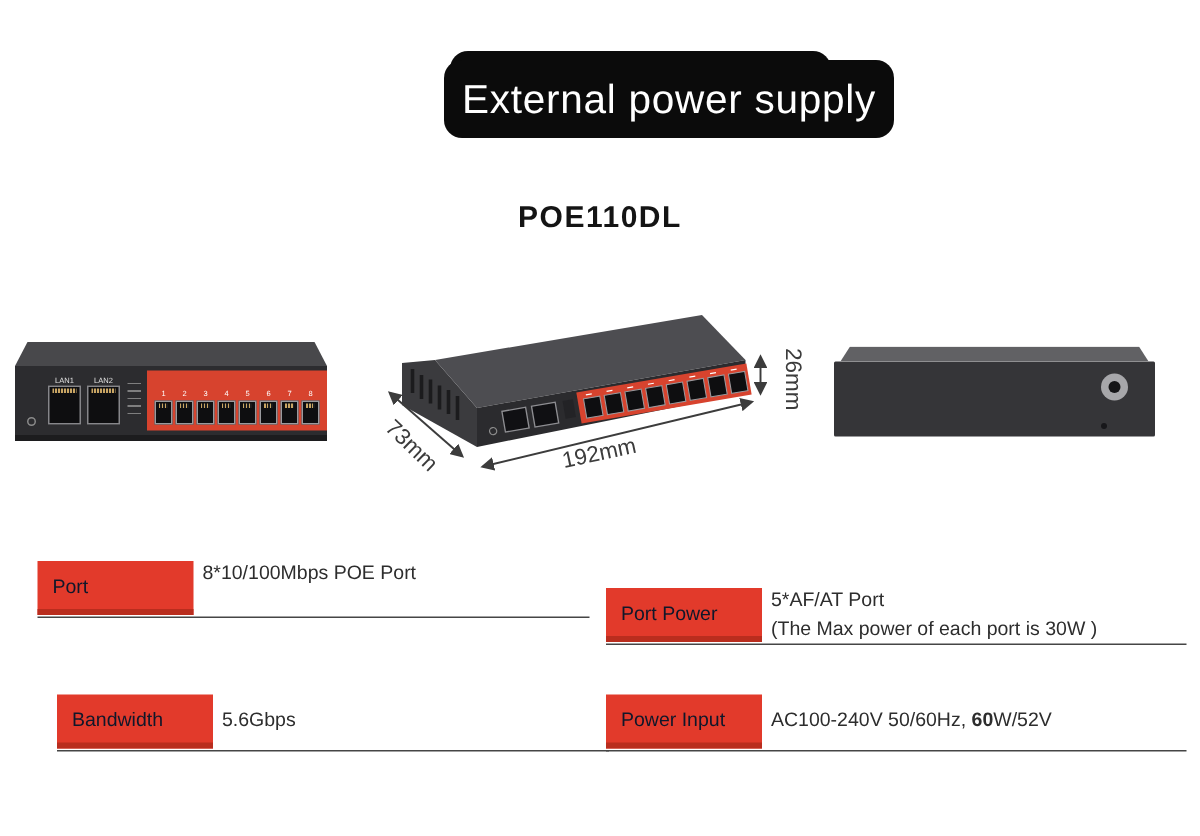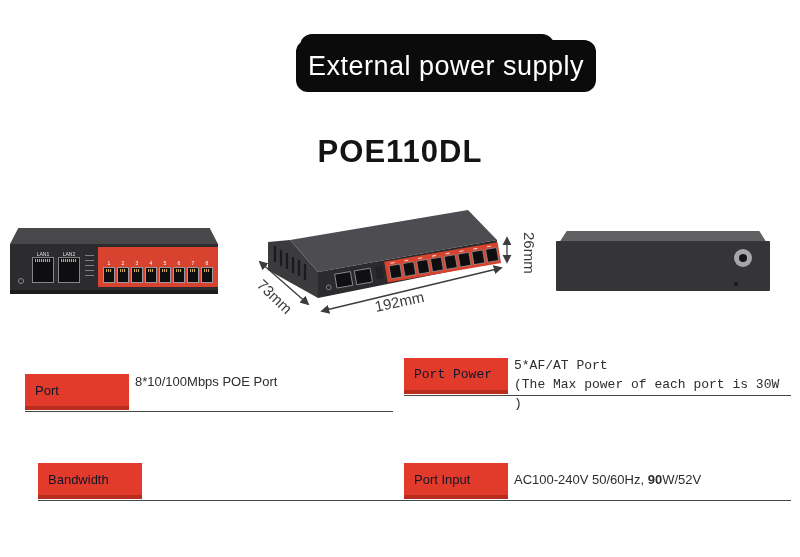--- a/index.html
+++ b/index.html
@@ -9,21 +9,21 @@
 
   
   .banner-tab { position:absolute; left:300px; top:34px; width:254px; height:46px;
     background:#0b0b0b; border-radius:12px; }
   .banner { position:absolute; left:248px; top:40px; width:300px; height:52px;
     background:#0b0b0b; border-radius:12px; display:flex; align-items:center; justify-content:center;margin-left:48px; }
   .banner span { color:#fff; font-size:27px; letter-spacing:.5px; }
 
   
   .model-title { position:absolute; left:0; top:134px; width:800px; text-align:center;
-    font-size:31px; font-weight:bold; color:#141414; letter-spacing:1px; }
+    font-size:20px; font-weight:bold; color:#141414; letter-spacing:1px; }
 
   
   .sw-front { position:absolute; left:10px; top:228px; width:208px; }
   .sw-front-top { height:16px; background:#48484b;
     clip-path:polygon(4% 0, 96% 0, 100% 100%, 0% 100%); }
   .sw-front-face { position:relative; height:46px; background:#2c2c2f;
     display:flex; align-items:center; padding-left:22px; }
   .brand-dot { position:absolute; left:8px; bottom:6px; width:6px; height:6px;
     border:1px solid #8a8a8a; border-radius:50%; }
   .uplink-group { display:flex; gap:4px; align-items:flex-end; }
@@ -59,21 +59,21 @@
 
   
   .spec-row { position:absolute; border-bottom:1.5px solid #454545; }
   .spec-label { position:absolute; left:0; top:4px; width:104px; height:36px;
     background:#e23a2b; border-bottom:4px solid #b92d1e; color:#0f172a; font-size:13px;
     display:flex; align-items:center; padding-left:10px; }
   .spec-value { position:absolute; left:110px; top:2px; right:0; color:#2d2d2d;
     font-size:13px; line-height:19px; }
   .spec-value.single { top:11px; }
   .row-1l { left:25px; top:370px; width:368px; height:42px; }
-  .row-1r { left:404px; top:354px; width:387px; height:42px;font-family:Liberation Mono, monospace; }
+  .row-1r { left:404px; top:388px; width:387px; height:42px; }
   .row-2l { left:38px; top:459px; width:368px; height:42px; }
   .row-2r { left:404px; top:459px; width:387px; height:42px; }
   .bold { font-weight:bold; }
 </style>
 </head>
 <body>
 
 <div class="page">
 
   <div class="banner-tab"></div>
@@ -213,20 +213,21 @@
   <div class="spec-row row-1r">
     <div class="spec-label">Port Power</div>
     <div class="spec-value">
       <div>5*AF/AT Port</div>
       <div>(The Max power of each port is 30W )</div>
     </div>
   </div>
 
   <div class="spec-row row-2l">
     <div class="spec-label">Bandwidth</div>
+    <div class="spec-value single">5.6Gbps</div>
   </div>
 
   <div class="spec-row row-2r">
-    <div class="spec-label">Port Input</div>
-    <div class="spec-value single"><span>AC100-240V 50/60Hz, </span><span class="bold">90</span><span>W/52V</span></div>
+    <div class="spec-label">Power Input</div>
+    <div class="spec-value single"><span>AC100-240V 50/60Hz, </span><span class="bold">60</span><span>W/52V</span></div>
   </div>
 
 </div>
 
 </body></html>

